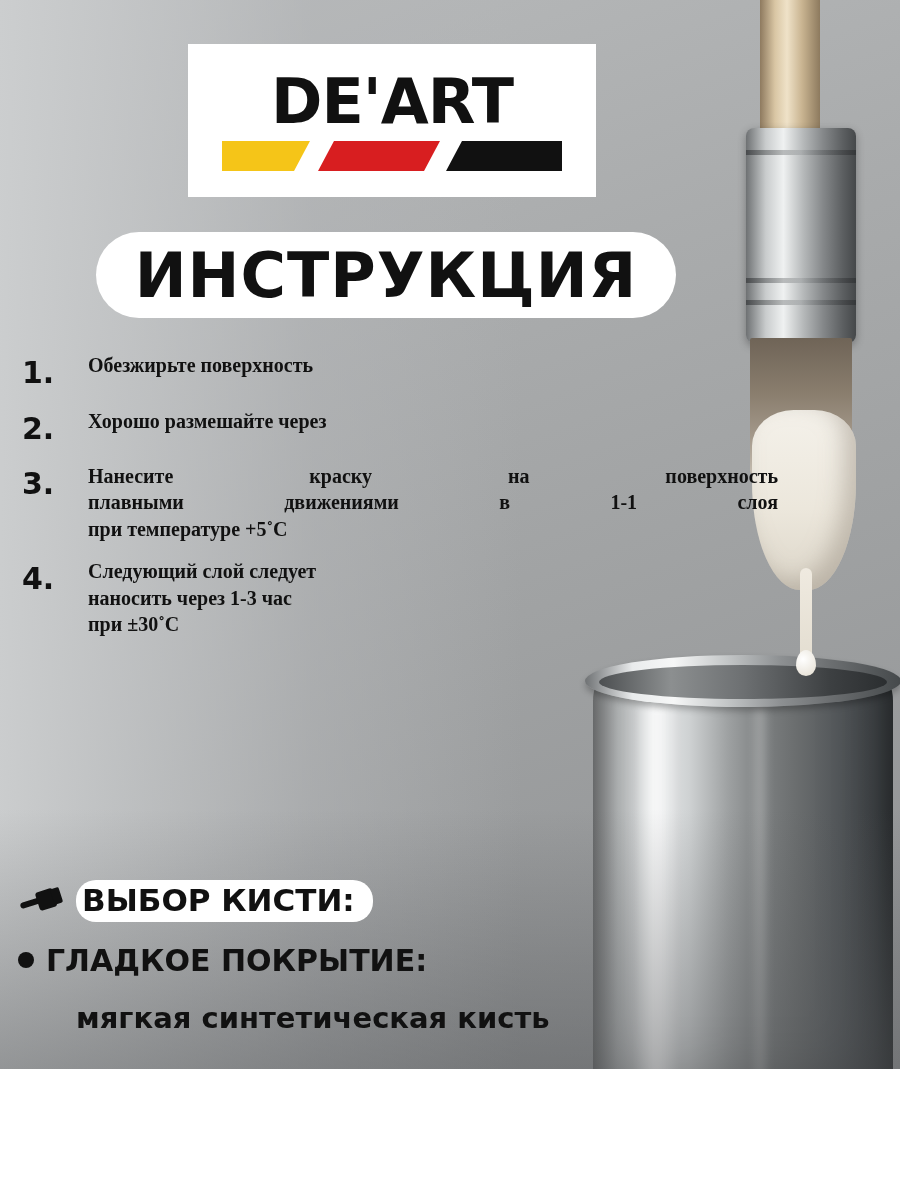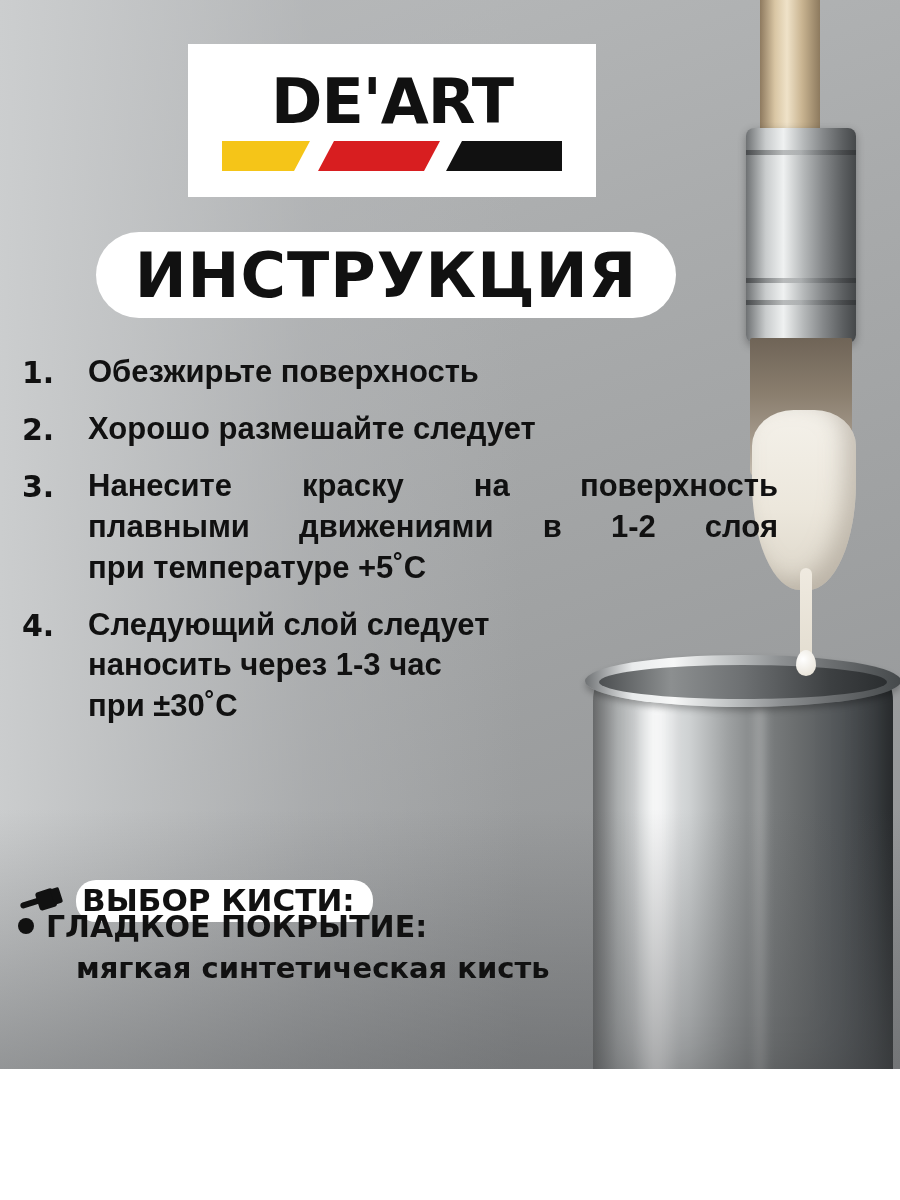--- a/index.html
+++ b/index.html
@@ -234,23 +234,23 @@
   .step-num {
     flex: 0 0 66px;
     font-family: "DejaVu Sans", sans-serif;
     font-weight: bold;
     font-size: 30px;
     color: #111111;
     line-height: 1.25;
     padding-top: 2px;
   }
   .step-text {
-    font-family: Liberation Sans, sans-serif;
-    font-weight: bold;
-    font-size: 31px;
+    font-family: Liberation Serif, serif;
+    font-weight: bold;
+    font-size: 20px;
     color: #111111;
     line-height: 1.32;
     max-width: 700px;
   }
   .step-text.justify {
     text-align: justify;
     width: 690px;
   }
   .step-text .line { display: block; }
   .step-text .line.spread {
@@ -276,21 +276,21 @@
     font-size: 31px;
     color: #111111;
     background: #ffffff;
     border-radius: 20px;
     padding: 2px 18px 4px 6px;
   }
 
   .bullets {
     position: absolute;
     left: 18px;
-    top: 908px;
+    top: 942px;
     width: 760px;
   }
   .bullet-group { margin-bottom: 18px; }
   .bullet-head {
     display: flex;
     align-items: flex-start;
   }
   .bullet-mark {
     width: 16px; height: 16px;
     margin: 10px 12px 0 0;
@@ -303,21 +303,21 @@
     font-weight: bold;
     font-size: 30px;
     color: #111111;
     line-height: 1.25;
   }
   .bullet-sub {
     font-family: "DejaVu Sans", sans-serif;
     font-weight: bold;
     font-size: 29px;
     color: #111111;
-    margin: 4px 0 0 58px;
+    margin: 20px 0 0 58px;
     line-height: 1.25;
   }
 </style>
 </head>
 <body>
 
 <div class="poster">
 
   <div class="photo-layer">
     <div class="light-left"></div>
@@ -364,28 +364,28 @@
 
   <div class="steps">
 
     <div class="step">
       <div class="step-num">1.</div>
       <div class="step-text">Обезжирьте поверхность</div>
     </div>
 
     <div class="step">
       <div class="step-num">2.</div>
-      <div class="step-text">Хорошо размешайте следует</div>
+      <div class="step-text">Хорошо размешайте через</div>
     </div>
 
     <div class="step">
       <div class="step-num">3.</div>
       <div class="step-text justify">
         <span class="line spread">Нанесите краску на поверхность</span>
-        <span class="line spread">плавными движениями в 1-2 слоя</span>
+        <span class="line spread">плавными движениями в 1-1 слоя</span>
         <span class="line">при температуре +5˚С</span>
       </div>
     </div>
 
     <div class="step">
       <div class="step-num">4.</div>
       <div class="step-text">
         <span class="line">Следующий слой следует</span>
         <span class="line">наносить через 1-3 час</span>
         <span class="line">при ±30˚С</span>

